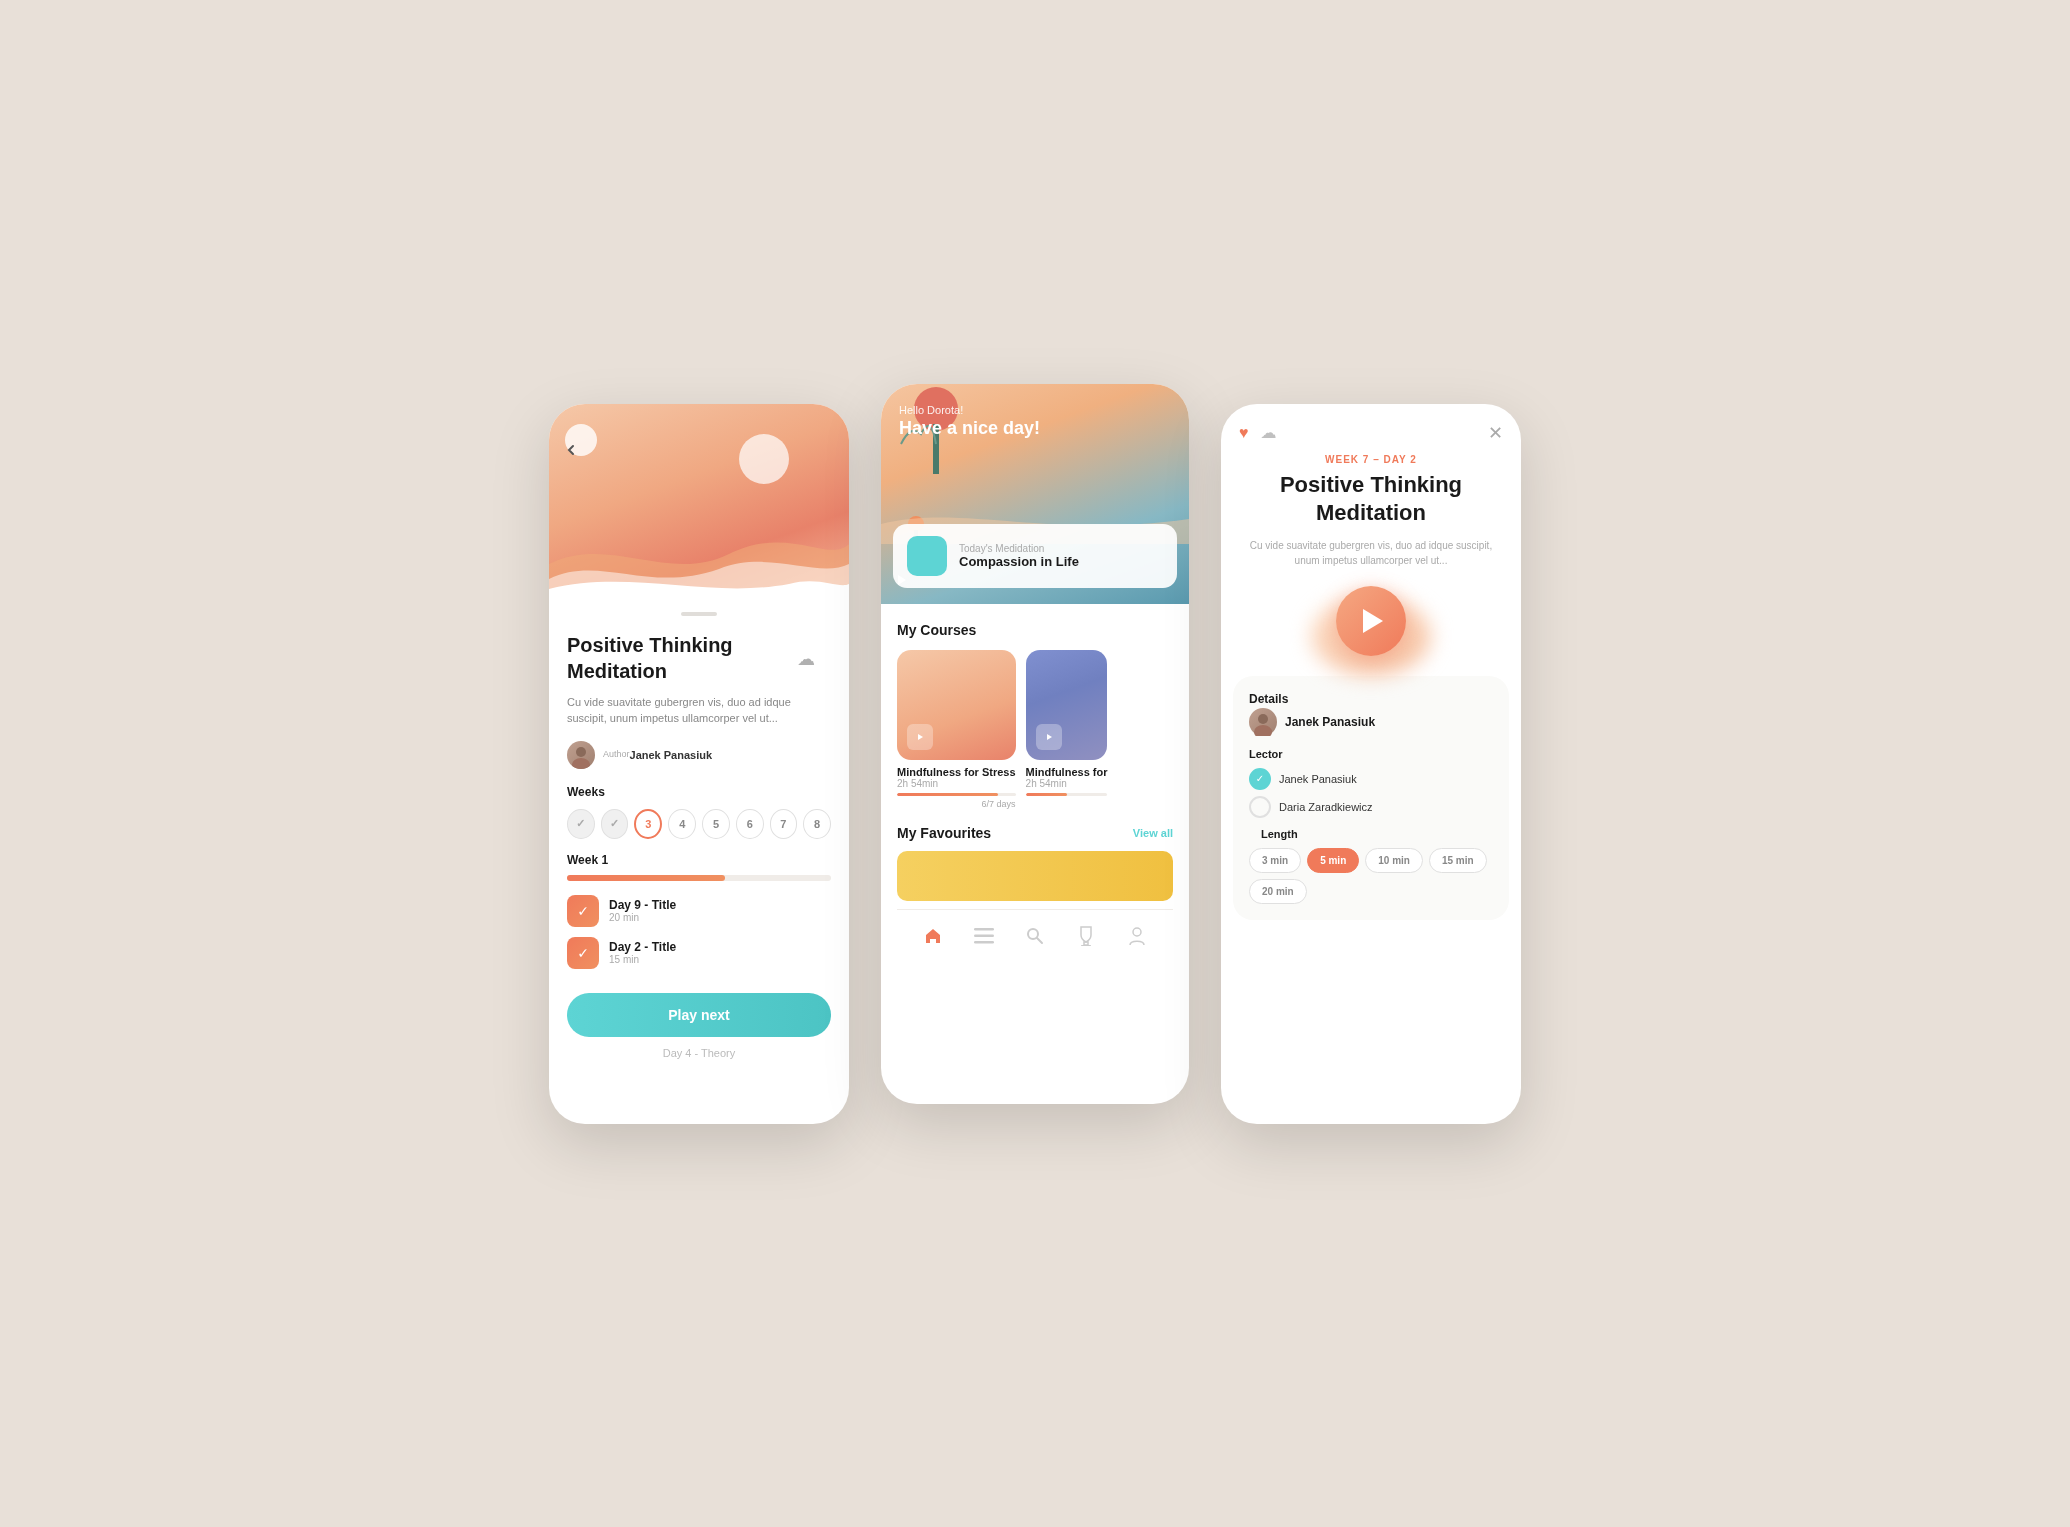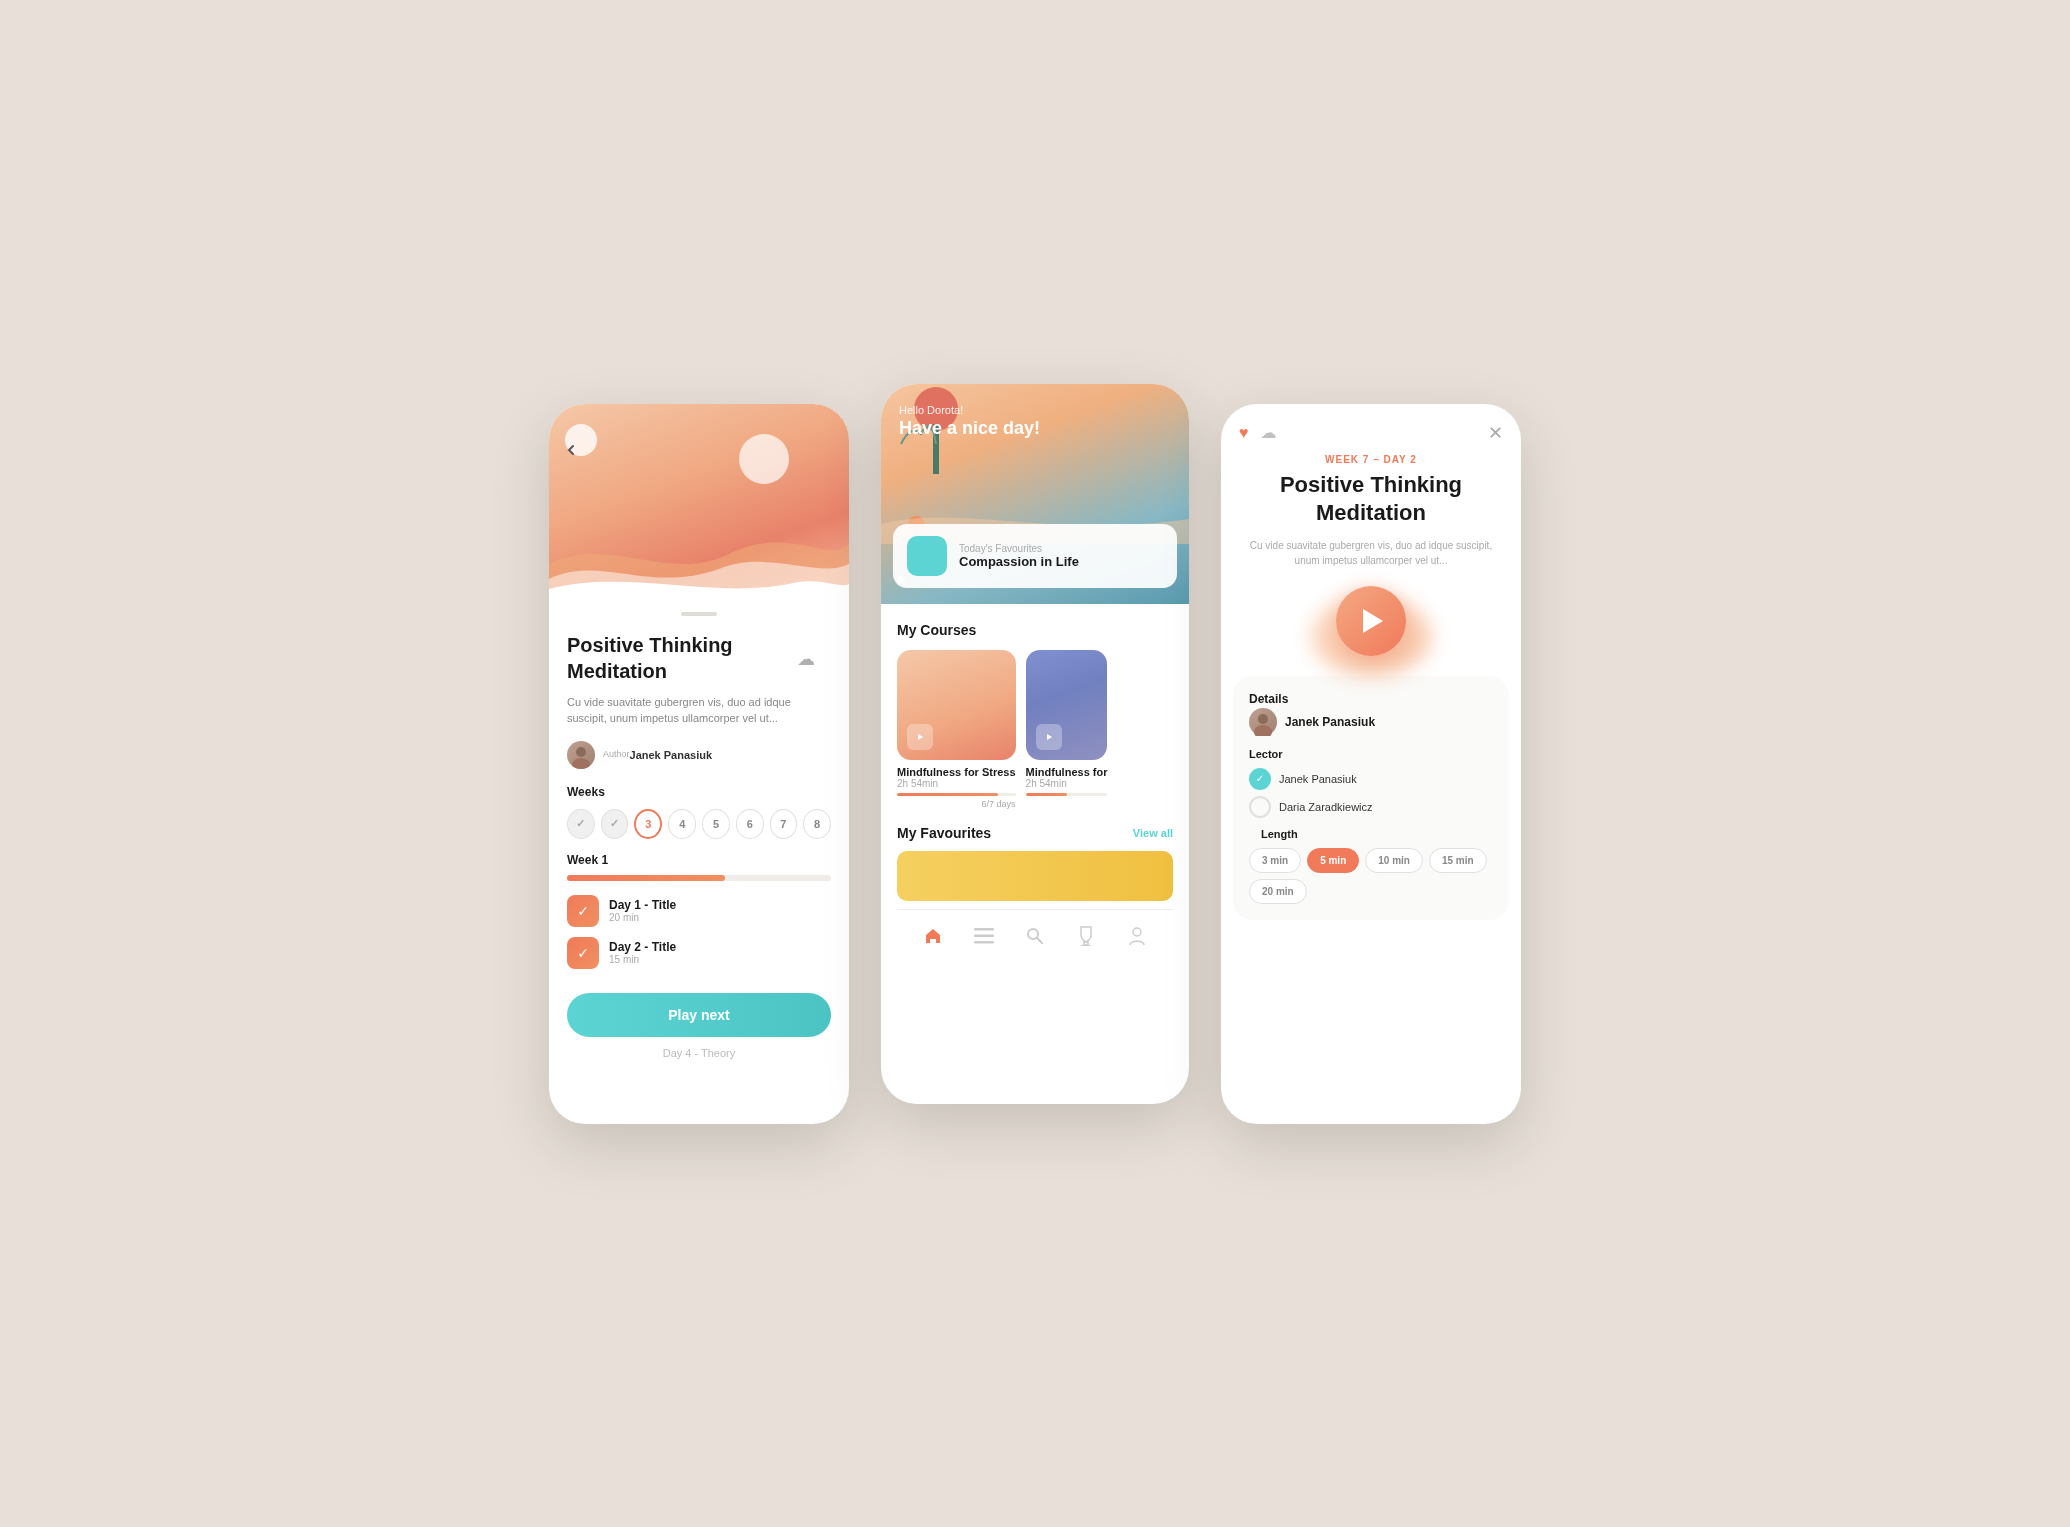--- a/index.html
+++ b/index.html
@@ -487,21 +487,21 @@
       </div>
 
       <div class="p1-week1-label">Week 1</div>
       <div class="p1-progress-bar">
         <div class="p1-progress-fill"></div>
       </div>
 
       <div class="p1-day-item">
         <div class="p1-day-check">✓</div>
         <div class="p1-day-text">
-          <span class="p1-day-name">Day 1 - Title</span>
+          <span class="p1-day-name">Day 9 - Title</span>
           <span class="p1-day-duration">20 min</span>
         </div>
       </div>
 
       <div class="p1-day-item">
         <div class="p1-day-check">✓</div>
         <div class="p1-day-text">
           <span class="p1-day-name">Day 2 - Title</span>
           <span class="p1-day-duration">15 min</span>
         </div>
@@ -535,21 +535,21 @@
         <div class="p2-nice-day">Have a nice day!</div>
       </div>
 
       <div class="p2-today-card">
         <div class="p2-play-circle">
           <svg width="16" height="16" viewBox="0 0 16 16">
             <polygon points="5,3 13,8 5,13" fill="white"></polygon>
           </svg>
         </div>
         <div>
-          <div class="p2-meditation-label">Today's Favourites</div>
+          <div class="p2-meditation-label">Today's Medidation</div>
           <div class="p2-meditation-name">Compassion in Life</div>
         </div>
       </div>
     </div>
 
     <div class="p2-body">
       <div class="p2-section-title">My Courses</div>
       <div class="p2-courses-row">
         <div>
           <div class="p2-course-card course-card-1">

